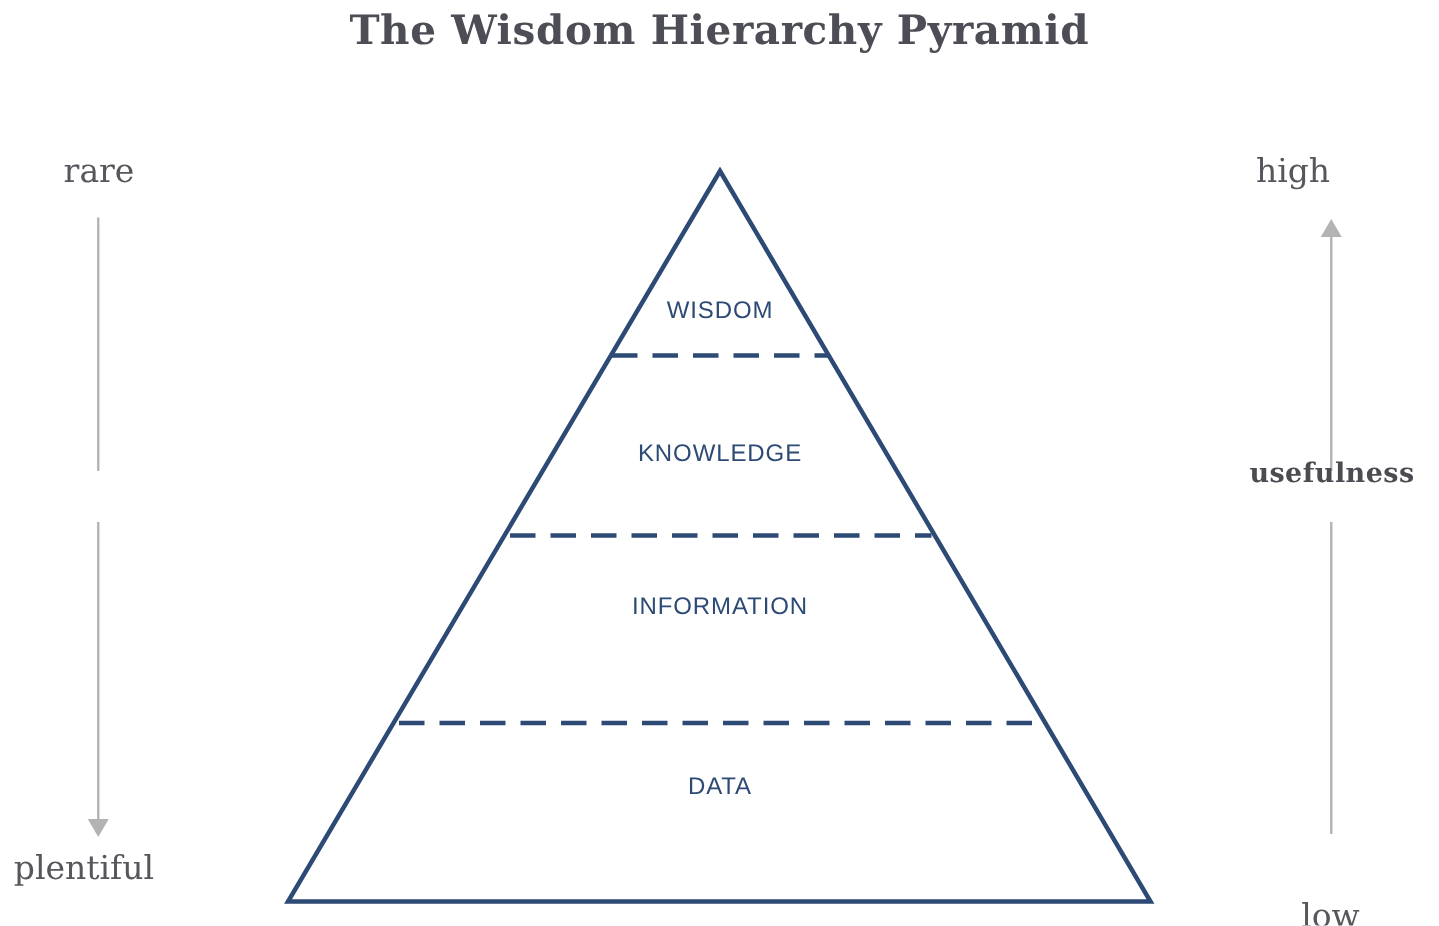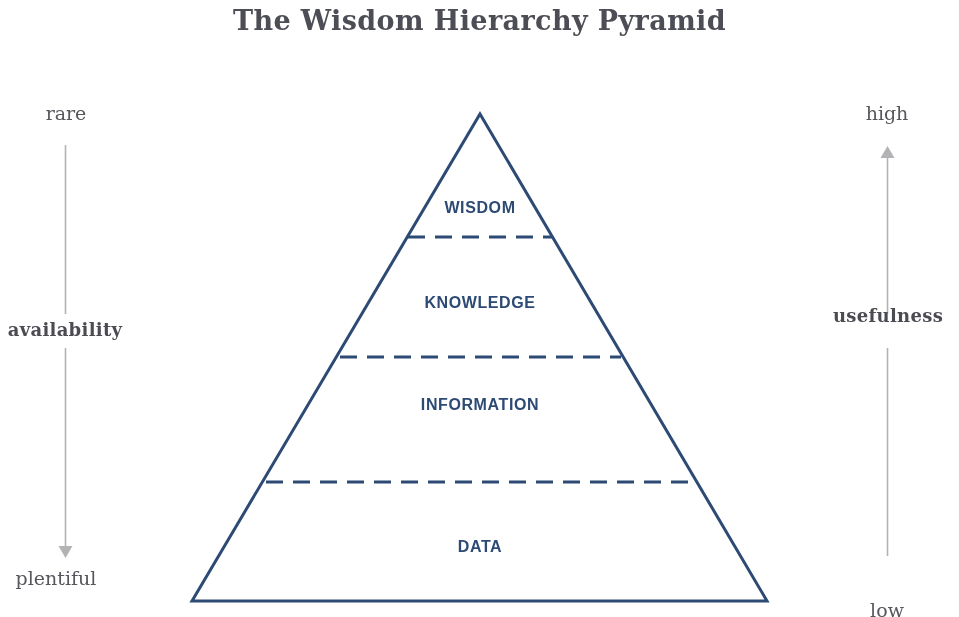--- a/index.html
+++ b/index.html
@@ -49,31 +49,31 @@
   }
   .ah {
     fill: var(--arrow, #b3b3b6);
     stroke: none;
   }
   .lvl {
     position: absolute;
     left: 480px;
     transform: translateX(-50%);
     font-family: "Liberation Sans", sans-serif;
-    font-weight: bold;
+    font-weight: normal;
     font-size: 16px;
     letter-spacing: 0.6px;
     color: var(--level, #2d4a74);
     white-space: nowrap;
   }
   .side {
     position: absolute;
     transform: translateX(-50%);
     font-family: "DejaVu Serif", serif;
-    font-size: 19px;
+    font-size: 22px;
     color: var(--side, #56565c);
     white-space: nowrap;
   }
   .side.bold {
     font-weight: bold;
     font-size: 18px;
     letter-spacing: 0.3px;
     color: var(--sideb, #4b4b52);
   }
 </style>
@@ -101,23 +101,22 @@
     <g>
       <polygon class="ah" points="880.5,158 894.5,158 887.5,146"></polygon>
       <line class="ax" x1="887.5" y1="158" x2="887.5" y2="314"></line>
       <line class="ax" x1="887.5" y1="348" x2="887.5" y2="556"></line>
     </g>
   </svg>
 
   <div class="lvl" style="top:199px">WISDOM</div>
   <div class="lvl" style="top:294px">KNOWLEDGE</div>
   <div class="lvl" style="top:396px">INFORMATION</div>
-  <div class="lvl" style="top:538px">DATA</div>
+  <div class="lvl" style="top:516px">DATA</div>
 
   <div class="side" style="left:66px; top:102px">rare</div>
-  <div class="side bold" style="left:65px; top:319px">availability</div>
   <div class="side" style="left:56px; top:567px">plentiful</div>
 
-  <div class="side" style="left:887px; top:102px">high</div>
+  <div class="side" style="left:862px; top:102px">high</div>
   <div class="side bold" style="left:888px; top:305px">usefulness</div>
   <div class="side" style="left:887px; top:599px">low</div>
 
 </div>
 
 </body></html>

